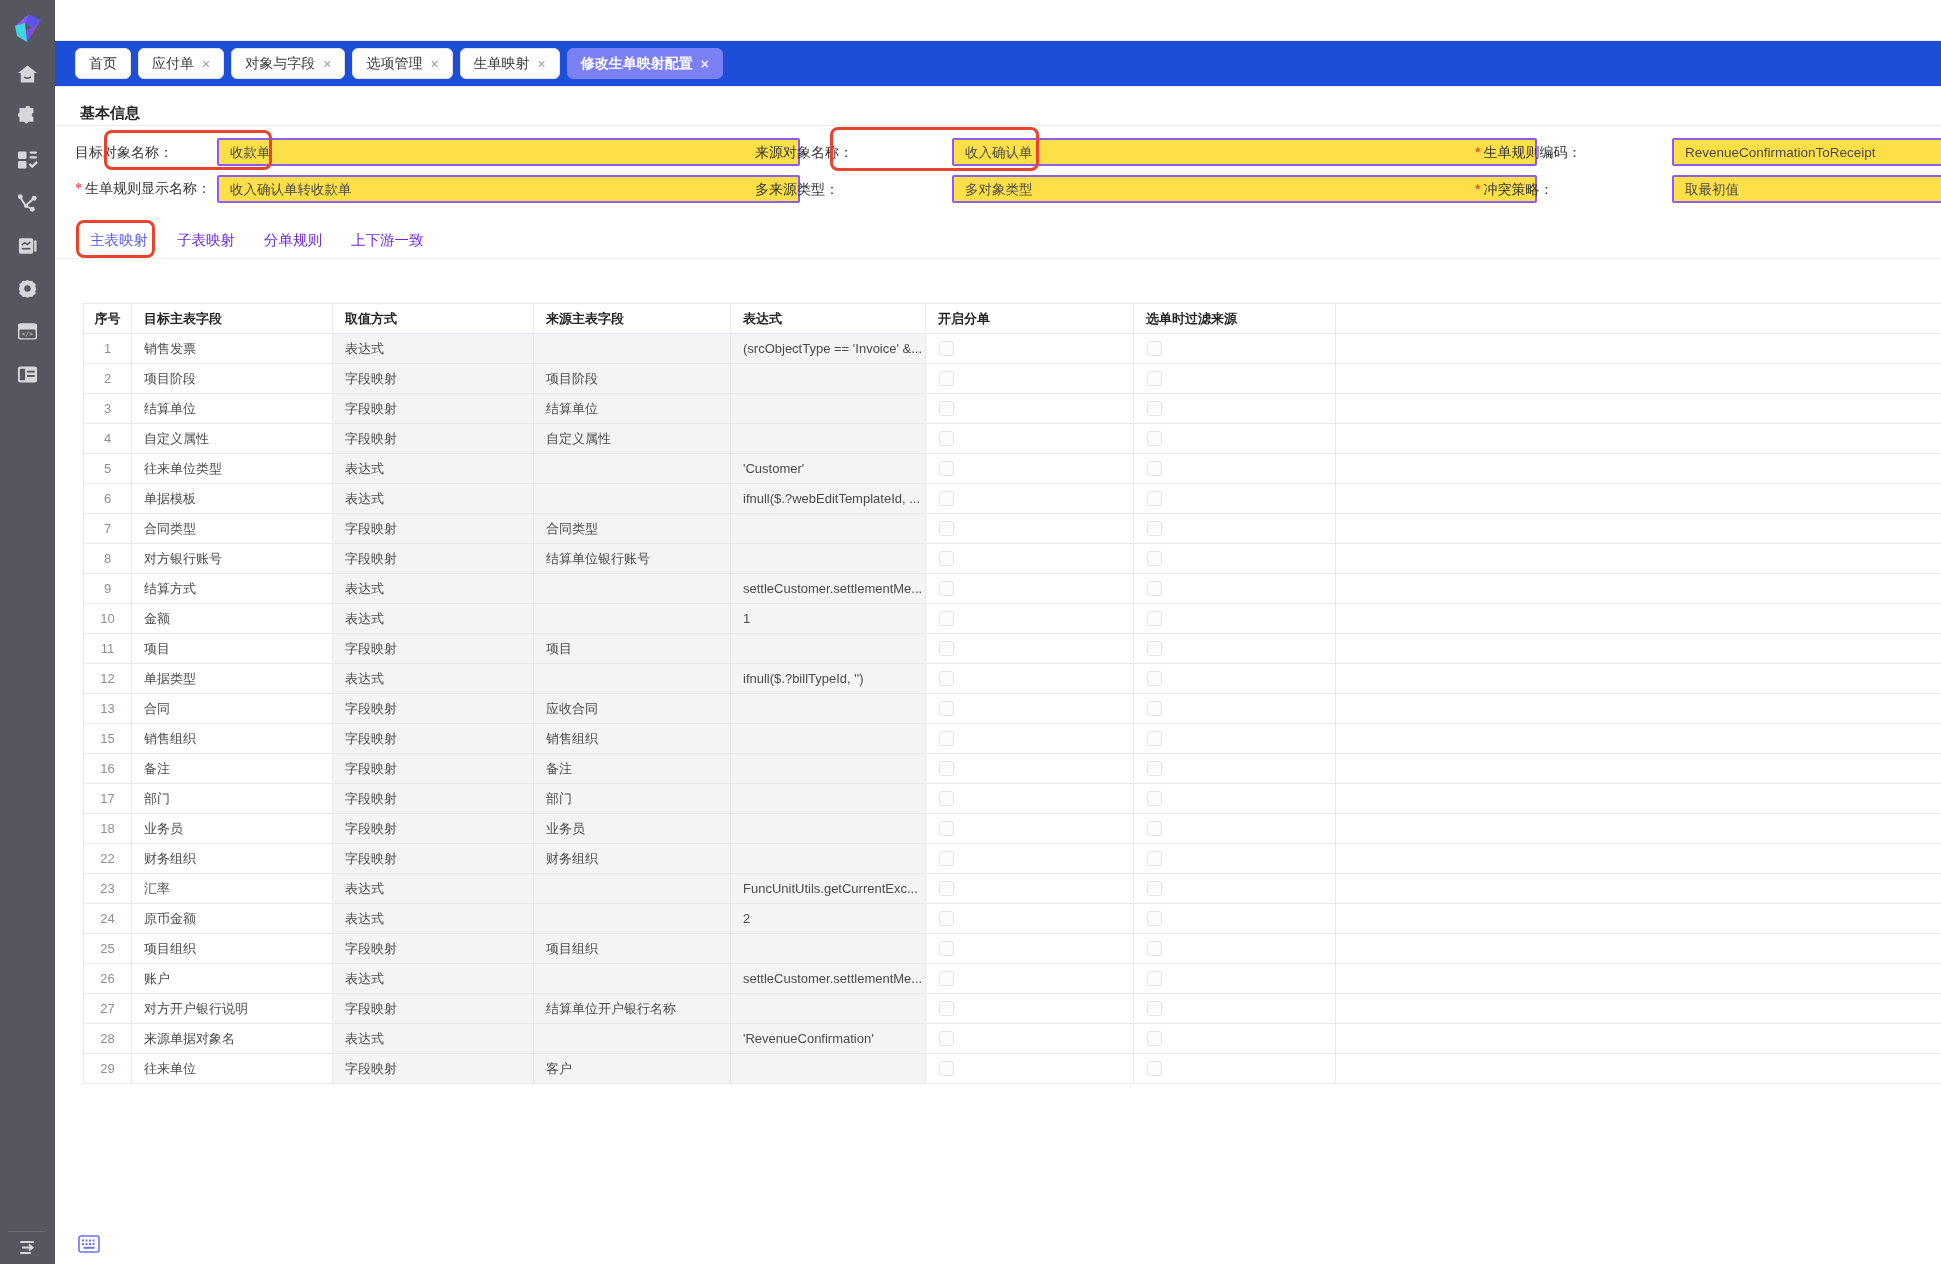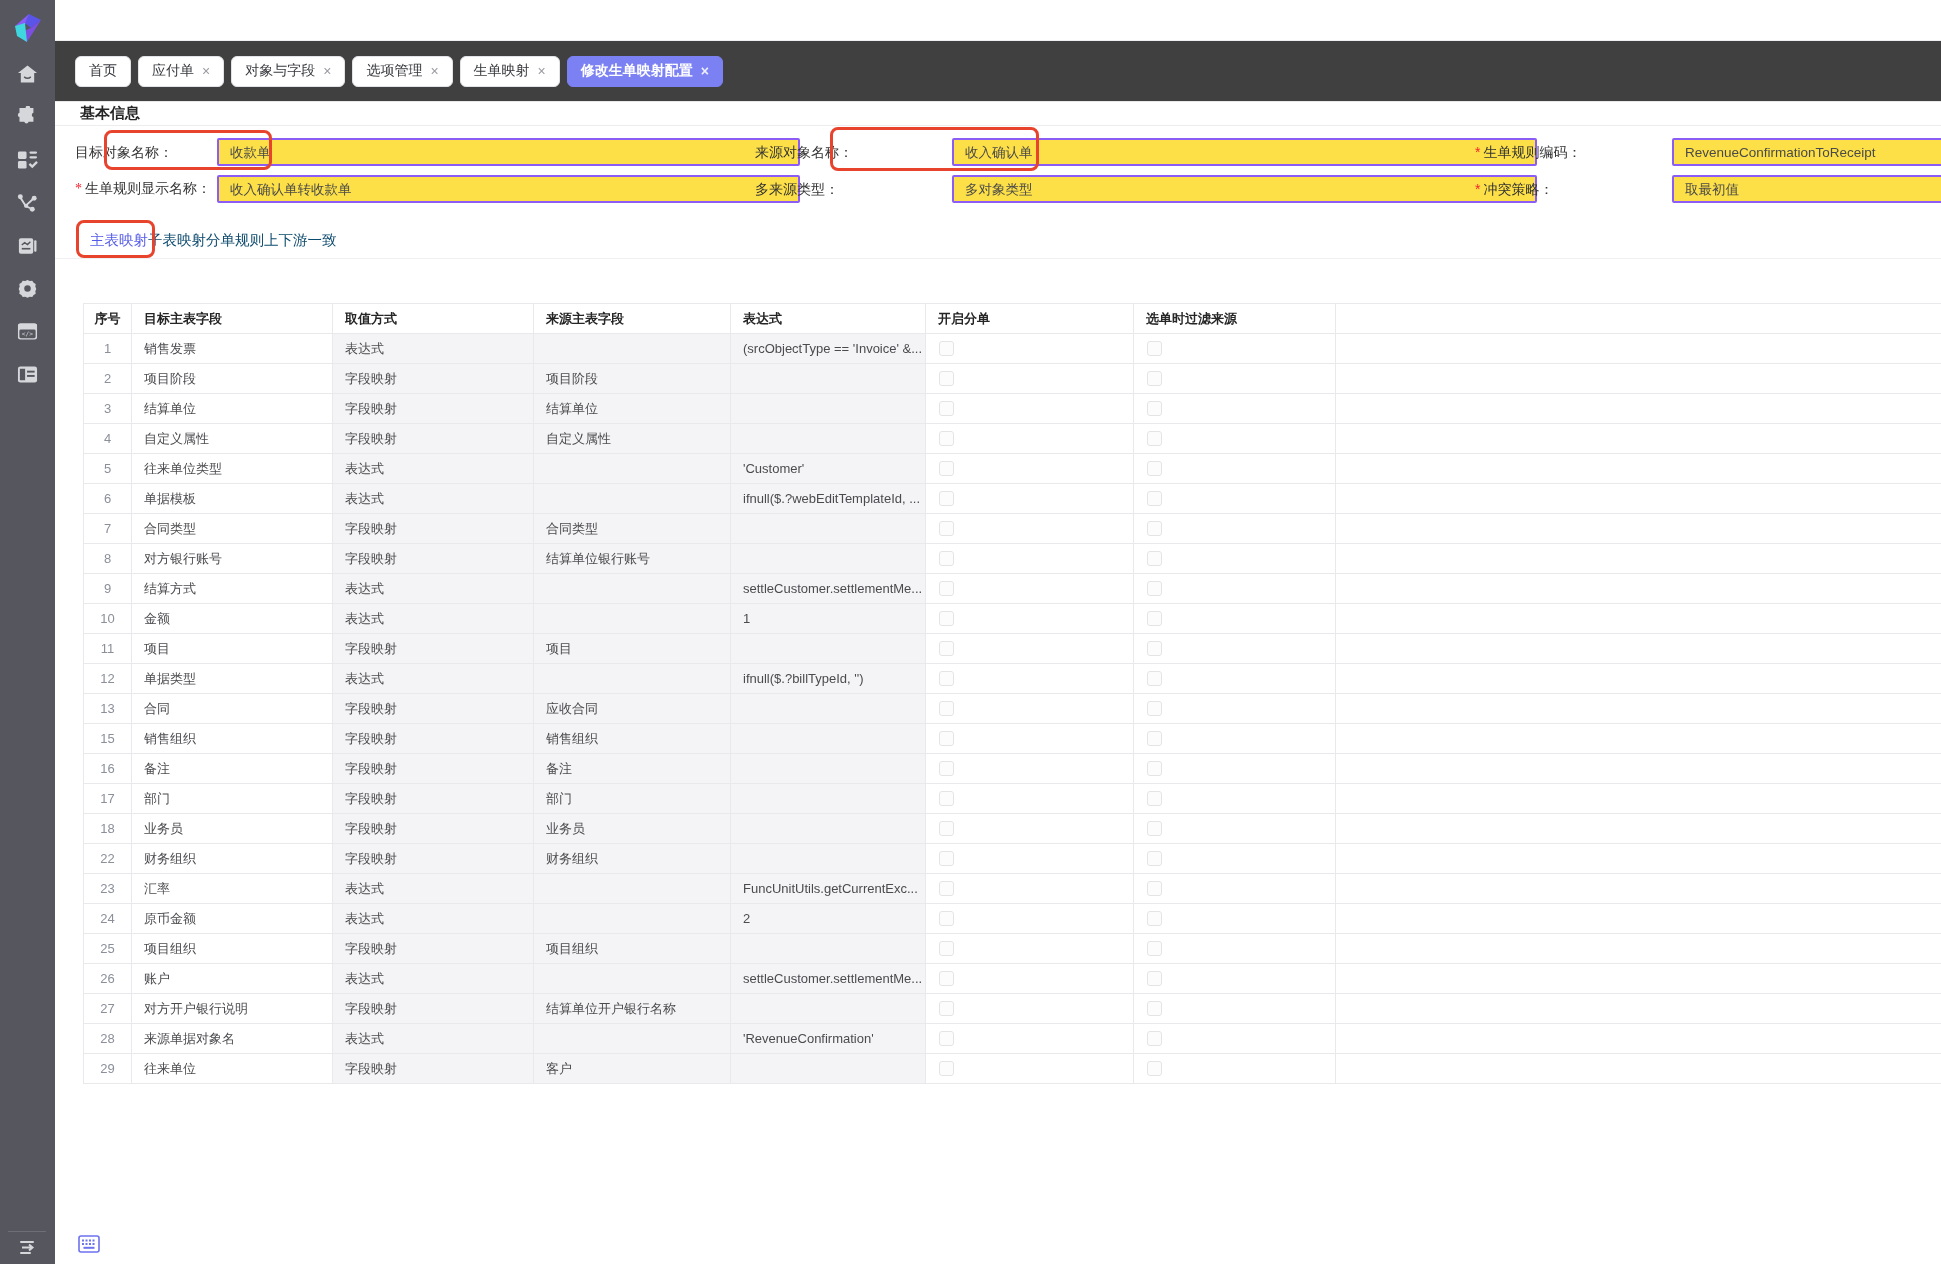--- a/index.html
+++ b/index.html
@@ -16,22 +16,22 @@
     cursor:pointer; }
   .side-item svg { display:block; }
   .side-divider { position:absolute; left:8px; bottom:32px; width:38px; height:1px; background:#6e6f76; }
   .side-collapse { position:absolute; left:14px; bottom:4px; width:28px; height:24px;
     display:flex; align-items:center; justify-content:center; cursor:pointer; }
 
   
   .main { position:absolute; left:55px; top:0; width:1886px; height:1264px; background:#fff; }
 
   
-  .tabstrip { position:absolute; left:0; top:40px; width:1886px; height:62px;
-    background:#404040; border-top:1px solid #efeff2; border-bottom:1px solid #e8e8ec;
+  .tabstrip { position:absolute; left:0; top:40px; width:1886px; height:47px;
+    background:#1d4ed8; border-top:1px solid #efeff2; border-bottom:1px solid #e8e8ec;
     display:flex; align-items:center; padding-left:20px; gap:7px; }
   .tab { display:inline-flex; align-items:center; gap:8px; height:31px; padding:0 13px;
     background:#fff; border:1px solid #e2e3e8; border-radius:6px; font-size:14px; color:#36383d;
     cursor:pointer; white-space:nowrap; }
   .tab .tab-close { font-size:14px; color:#9a9ba1; line-height:1; cursor:pointer; }
   .tab.active { background:#7b80f2; border-color:#7b80f2; color:#fff; font-weight:600; }
   .tab.active .tab-close { color:#eceefd; }
 
   
   .section-title { position:absolute; left:25px; top:104px; font-size:15px; font-weight:700; color:#262626; }
@@ -45,22 +45,22 @@
 
   .lbl-f0 { left:20px;  top:138px; width:137px; }  .inp-f0 { left:162px;  top:138px; width:583px; }
   .lbl-f1 { left:700px; top:138px; width:193px; }  .inp-f1 { left:897px;  top:138px; width:585px; }
   .lbl-f2 { left:1420px;top:138px; width:193px; }  .inp-f2 { left:1617px; top:138px; width:290px; }
   .lbl-f3 { left:20px;  top:175px; width:137px;font-family:Liberation Serif, serif; }  .inp-f3 { left:162px;  top:175px; width:583px; }
   .lbl-f4 { left:700px; top:175px; width:193px; }  .inp-f4 { left:897px;  top:175px; width:585px; }
   .lbl-f5 { left:1420px;top:175px; width:193px; }  .inp-f5 { left:1617px; top:175px; width:290px; }
 
   
   .subtabs { position:absolute; left:0; top:222px; width:1886px; height:37px;
-    border-bottom:1px solid #f0f0f2; display:flex; align-items:center; padding-left:35px; }
-  .subtab { font-size:14.5px; color:#0c4a6e; cursor:pointer; white-space:nowrap; }
+    border-bottom:1px solid #f0f0f2; display:flex; align-items:center; padding-left:35px; gap:29px; }
+  .subtab { font-size:14.5px; color:#6d28d9; cursor:pointer; white-space:nowrap; }
   .subtab.active { color:#555be8; font-weight:500; }
 
   
   .grid { position:absolute; left:28px; top:303px; width:1858px; border-collapse:collapse;
     table-layout:fixed; font-size:13px; }
   .grid th, .grid td { border:1px solid #e9e9ec; height:30px; padding:0 12px;
     text-align:left; white-space:nowrap; overflow:hidden; }
   .grid th { font-weight:600; color:#262626; background:#fff; }
   .grid td { color:#4b4b4f; }
   .grid th.c-seq, .grid td.c-seq { text-align:center; padding:0 4px; }

